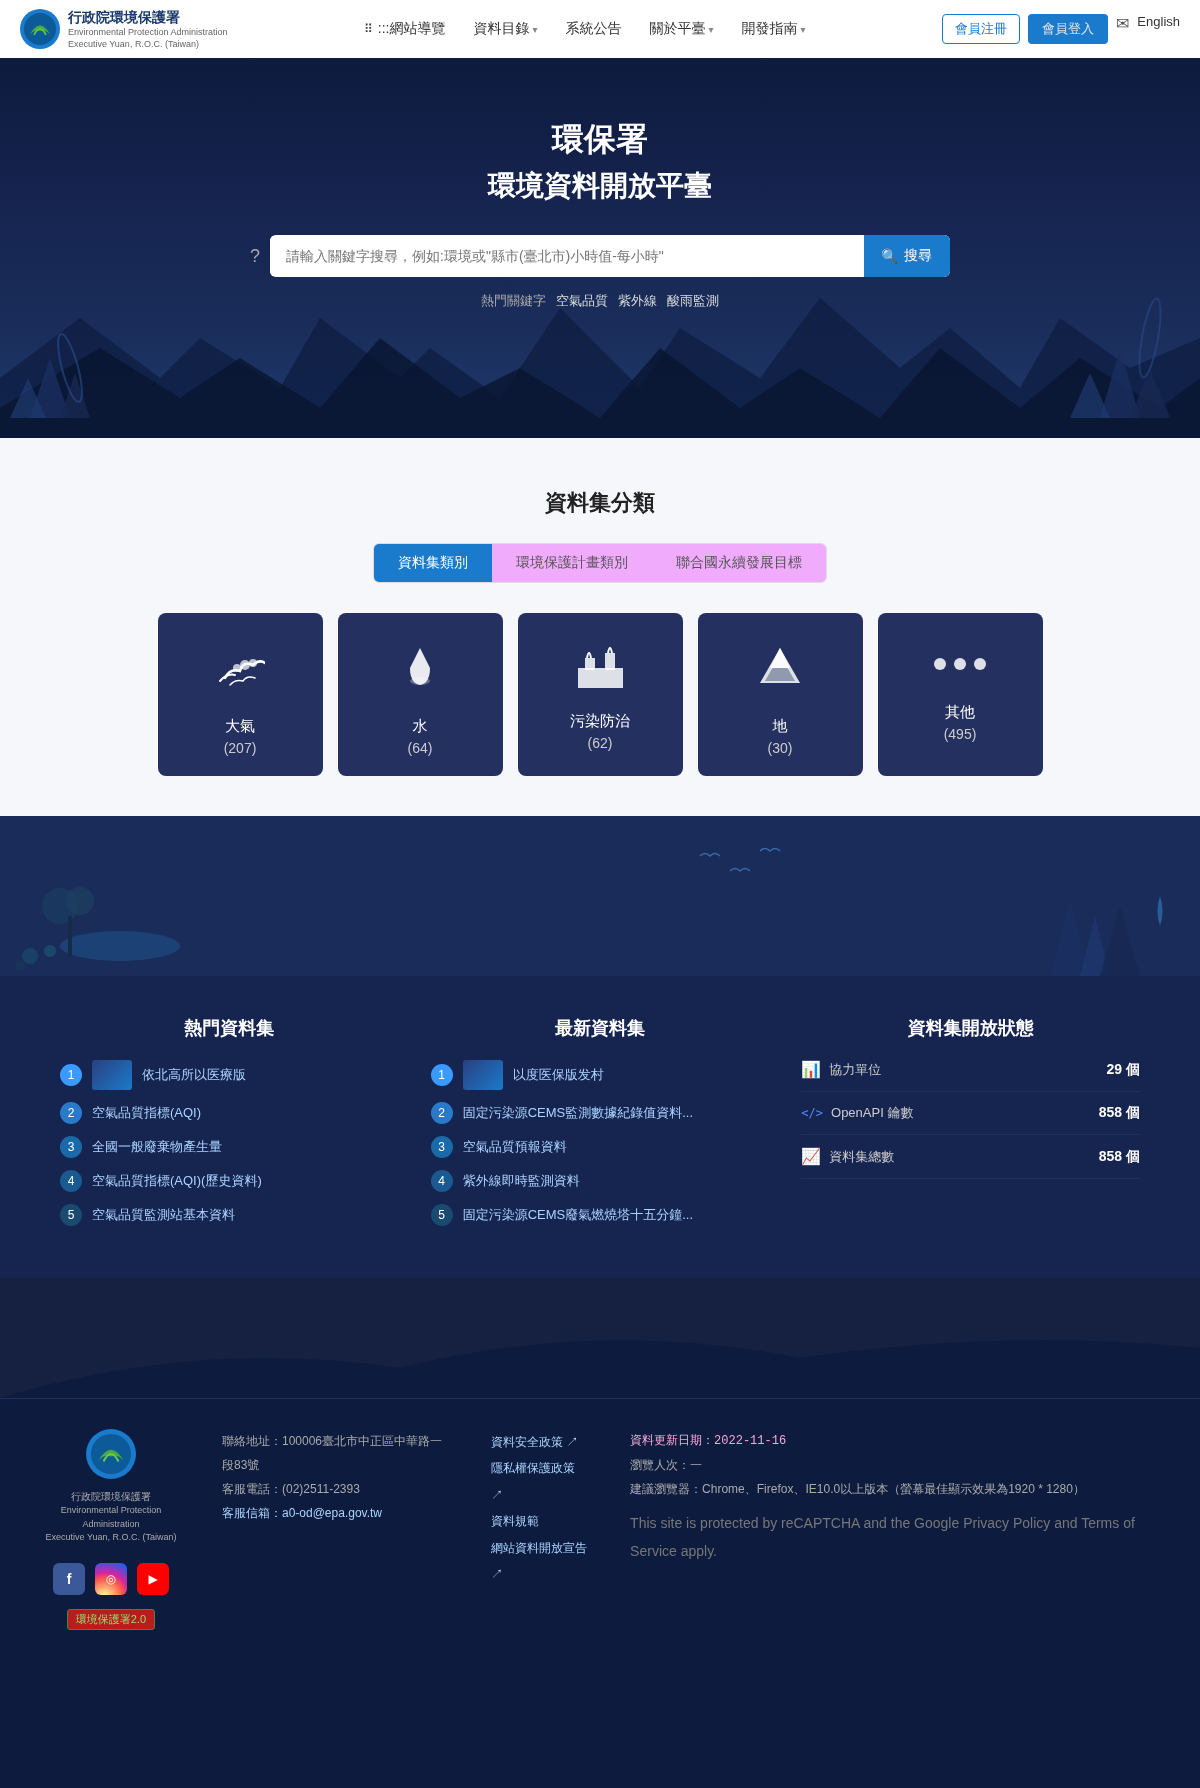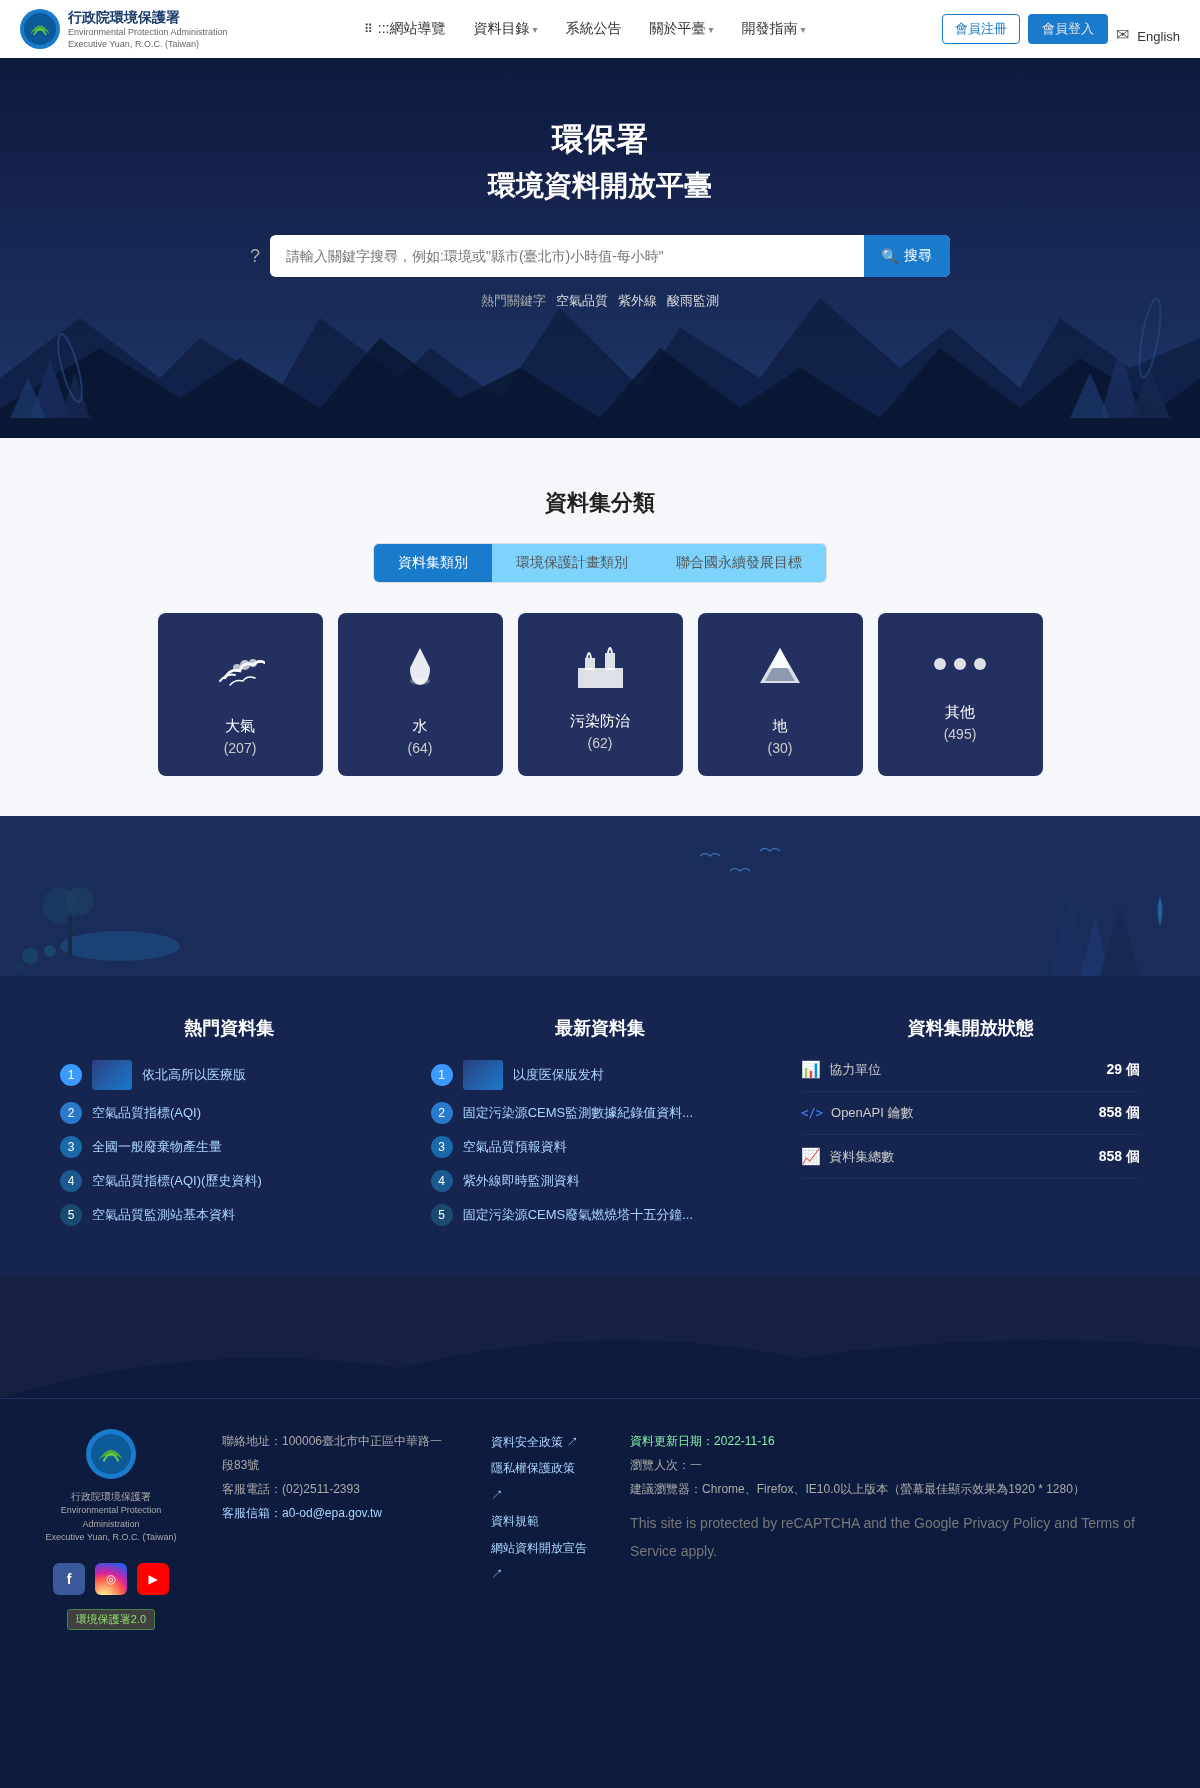--- a/index.html
+++ b/index.html
@@ -6,21 +6,21 @@
     body { font-family: 'Microsoft JhengHei', 'PingFang TC', Arial, sans-serif; background: #0d1b3e; color: #fff; font-size: 14px; width: 1200px; }
 
     
     .header { background: #fff; display: flex; align-items: center; padding: 0 20px; height: 58px; position: relative; z-index: 10; }
     .logo-area { display: flex; align-items: center; gap: 8px; min-width: 180px; }
     .logo-icon { width: 40px; height: 40px; }
     .logo-text { font-size: 11px; color: #1a3a6b; line-height: 1.4; }
     .logo-text .main { font-size: 14px; font-weight: bold; }
     .nav { display: flex; align-items: center; gap: 0; flex: 1; justify-content: center; }
     .nav-item { padding: 0 14px; font-size: 14px; color: #333; cursor: pointer; display: flex; align-items: center; gap: 3px; white-space: nowrap; }
-    .header-right { display: flex; align-items: flex-end; gap: 8px; }
+    .header-right { display: flex; align-items: flex-start; gap: 8px; }
     .btn-register { border: 1px solid #1a7acc; color: #1a7acc; background: transparent; padding: 5px 12px; border-radius: 4px; cursor: pointer; font-size: 13px; white-space: nowrap; }
     .btn-login { background: #1a7acc; color: #e5e5e5; padding: 6px 14px; border-radius: 4px; cursor: pointer; font-size: 13px; border: none; white-space: nowrap; }
     .mail-icon { color: #555; font-size: 16px; cursor: pointer; }
     .lang { color: #333; font-size: 13px; cursor: pointer; }
 
     
     .hero { background: linear-gradient(180deg, #0d1b3e 0%, #162450 40%, #1a2d5a 70%, #1e3a6e 100%); position: relative; overflow: hidden; padding: 60px 0 30px; text-align: center; min-height: 380px; }
     .hero-title-main { font-size: 32px; font-weight: bold; color: #fff; margin-bottom: 5px; }
     .hero-title-sub { font-size: 28px; font-weight: bold; color: #fff; margin-bottom: 30px; }
     .search-bar-wrap { display: flex; align-items: center; gap: 10px; max-width: 700px; margin: 0 auto 15px; }
@@ -32,21 +32,21 @@
     .hot-keywords .label { color: #aaa; }
     .hot-keywords span { cursor: pointer; color: #ddd; }
 
     
     .mountain-bg { position: absolute; bottom: 0; left: 0; width: 100%; height: 180px; pointer-events: none; }
 
     
     .categories { background: #f5f7fa; padding: 50px 35px 40px; text-align: center; }
     .section-title { font-size: 22px; font-weight: bold; color: #222; margin-bottom: 25px; }
     .tab-group { display: flex; justify-content: center; gap: 0; margin-bottom: 30px; border: 1px solid #ddd; border-radius: 6px; overflow: hidden; display: inline-flex; }
-    .tab-item { padding: 10px 24px; font-size: 14px; cursor: pointer; border: none; background: #7dd3fc; color: #555; }
+    .tab-item { padding: 10px 24px; font-size: 14px; cursor: pointer; border: none; background: #f0abfc; color: #555; }
     .tab-item.active { background: #1a7acc; color: #fff; }
     .cat-grid { display: flex; justify-content: center; gap: 15px; flex-wrap: wrap; }
     .cat-card { background: #243060; border-radius: 8px; padding: 30px 20px 20px; width: 165px; text-align: center; cursor: pointer; }
     .cat-icon { font-size: 40px; color: #fff; margin-bottom: 15px; }
     .cat-label { color: #ccc; font-size: 14px; }
 
     
     .landscape { background: linear-gradient(180deg, #1e3a6e 0%, #162860 100%); position: relative; height: 160px; overflow: hidden; }
 
     
@@ -80,22 +80,22 @@
     .footer-logo { display: flex; flex-direction: column; align-items: center; gap: 10px; min-width: 120px; }
     .footer-social { display: flex; gap: 10px; margin-top: 8px; }
     .social-btn { width: 32px; height: 32px; border-radius: 6px; display: flex; align-items: center; justify-content: center; font-size: 16px; cursor: pointer; }
     .fb { background: #3b5998; }
     .ig { background: radial-gradient(circle at 30% 107%, #fdf497 0%, #fdf497 5%, #fd5949 45%, #d6249f 60%, #285AEB 90%); }
     .yt { background: #ff0000; }
     .footer-contact { font-size: 12px; color: #aaa; line-height: 2; }
     .footer-links { font-size: 12px; color: #aaa; line-height: 2.2; }
     .footer-links a { color: #aad4ff; text-decoration: none; cursor: pointer; }
     .footer-right { font-size: 12px; color: #aaa; line-height: 2; }
-    .footer-right .update { color: #86efac; }
-    .cert-badge { display: inline-block; background: #404040; color: #8fdf6f; border: 1px solid #4a8040; border-radius: 3px; padding: 2px 8px; font-size: 11px; margin-top: 4px; }
+    .footer-right .update { color: #f9a8d4; font-family: Liberation Mono, monospace; }
+    .cert-badge { display: inline-block; background: #b91c1c; color: #8fdf6f; border: 1px solid #4a8040; border-radius: 3px; padding: 2px 8px; font-size: 11px; margin-top: 4px; }
 
     
     .arrow-down { font-size: 10px; color: #888; }
   </style>
 </head>
 <body>
 
 <header class="header">
   <div class="logo-area">
     <svg class="logo-icon" viewBox="0 0 40 40">

